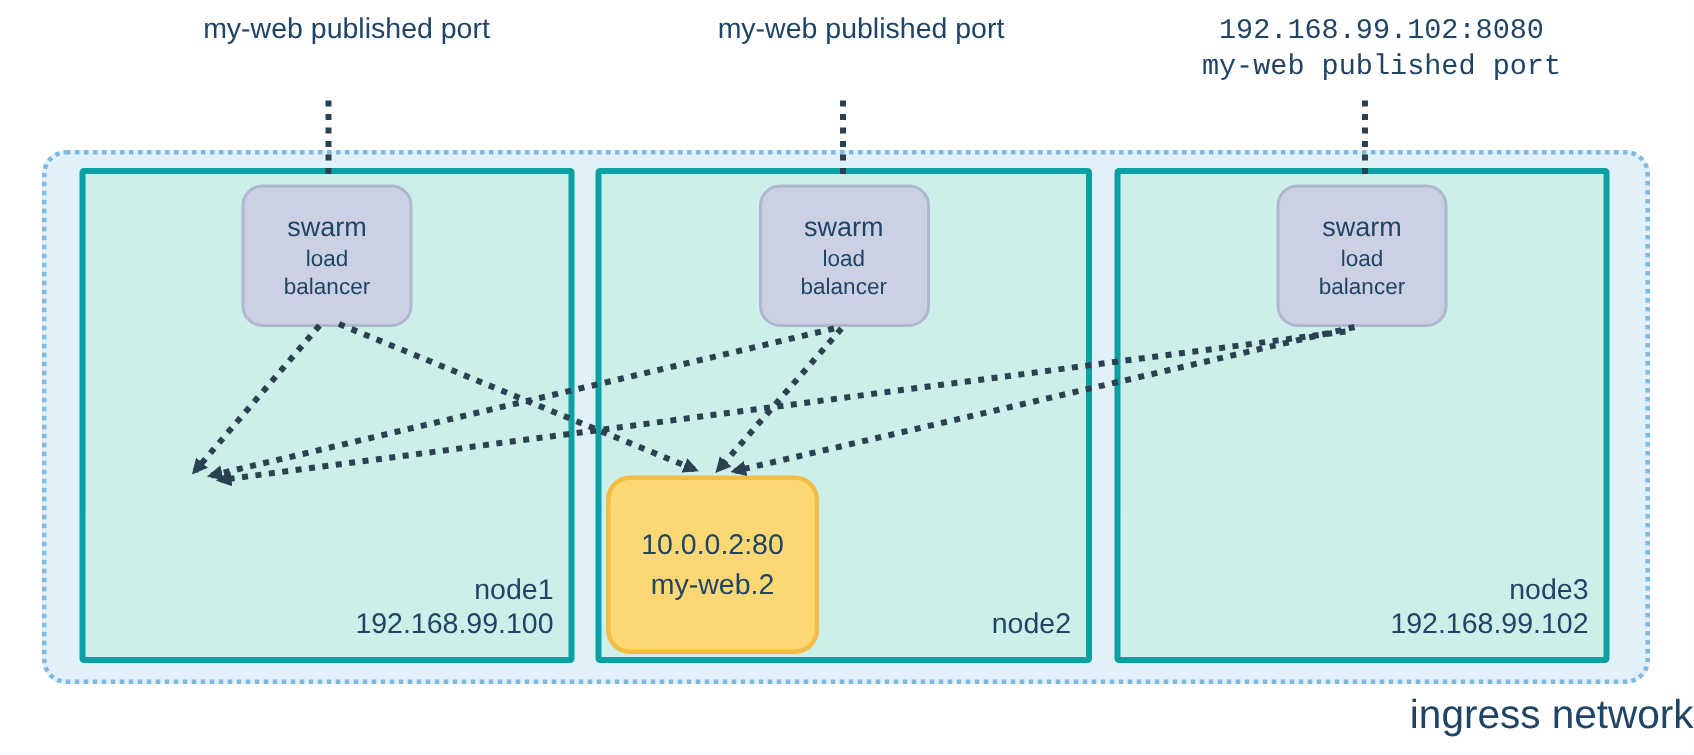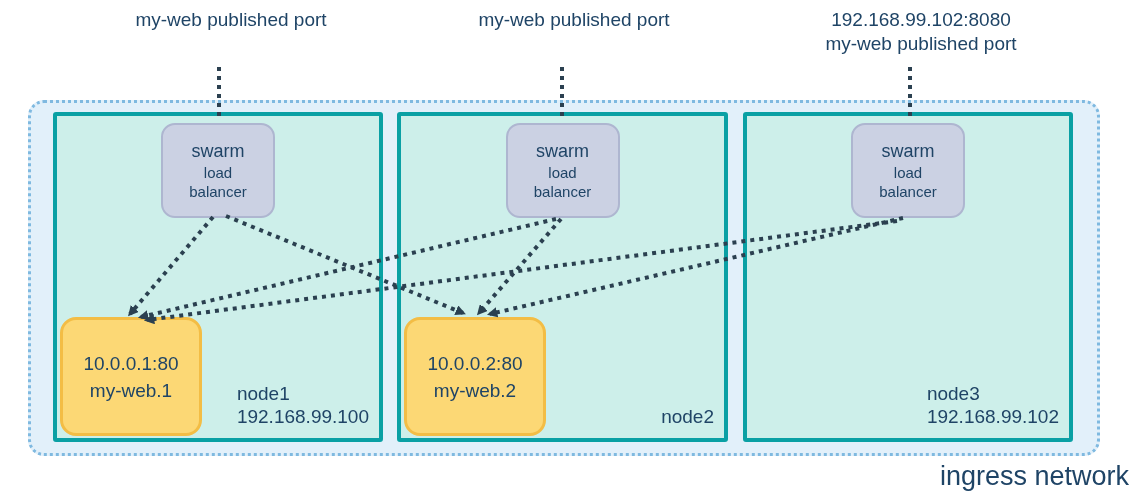--- a/index.html
+++ b/index.html
@@ -4,21 +4,21 @@
 <style>
   * { margin:0; padding:0; box-sizing:border-box; }
   body { background:#ffffff; font-family:"Liberation Sans", sans-serif; }
   .canvas {
     position:relative; width:1129px; height:503px; background:#ffffff;
     color:var(--text, #1F4466); overflow:hidden;
   }
   .pub-label { position:absolute; top:8px; width:300px; text-align:center;
     font-size:19px; line-height:24px; font-weight:400; }
   .pub-label span { display:block; }
-  #pub1 { left:81px; } #pub2 { left:424px; } #pub3 { left:771px; }
+  #pub1 { left:81px; } #pub2 { left:424px; } #pub3 { left:771px;font-family:Liberation Mono, monospace; }
 
   .ingress-box { position:absolute; left:28px; top:100px; width:1072px; height:356px;
     background:var(--ingress-fill, #E2F0FA);
     border:3px dotted var(--ingress-border, #7FB9E0); border-radius:16px; }
 
   .node { position:absolute; top:112px; height:330px;
     background:var(--node-fill, #CDEFEA);
     border:4px solid var(--node-border, #0AA0A4); border-radius:3px; }
   #node1 { left:53px;  width:330px; }
   #node2 { left:397px; width:331px; }
@@ -33,21 +33,21 @@
   .lb .l1 { font-size:18px; line-height:23px; }
   .lb .l2 { font-size:15px; line-height:19px; }
 
   .task { position:absolute; left:3px; top:201px; width:142px; height:119px;
     background:var(--task-fill, #FCD875);
     border:3px solid var(--task-border, #F3BD45); border-radius:16px;
     display:flex; flex-direction:column; align-items:center; justify-content:center;
     text-align:center; font-size:19px; line-height:27px; }
   .task span { display:block; }
 
-  .node-label { position:absolute; right:10px; bottom:10px; text-align:left;
+  .node-label { position:absolute; right:10px; bottom:10px; text-align:right;
     font-size:19px; line-height:23px; }
   .node-label span { display:block; }
 
   .ingress-title { position:absolute; left:0; right:0; top:461px; text-align:right;
     font-size:27px; }
 
   svg.connections { position:absolute; left:0; top:0; width:1129px; height:503px;
     pointer-events:none; }
   svg.connections line { stroke:var(--connector, #2B4050); stroke-width:4;
     stroke-dasharray:4 5; stroke-linecap:butt; fill:none; }
@@ -69,24 +69,20 @@
     <span>my-web published port</span>
   </div>
 
   <div class="ingress-box"></div>
 
   <div class="node" id="node1">
     <div class="lb">
       <span class="l1">swarm</span>
       <span class="l2">load</span>
       <span class="l2">balancer</span>
-    </div>
-    <div class="task">
-      <span>10.0.0.1:80</span>
-      <span>my-web.1</span>
     </div>
     <div class="node-label">
       <span>node1</span>
       <span>192.168.99.100</span>
     </div>
   </div>
 
   <div class="node" id="node2">
     <div class="lb">
       <span class="l1">swarm</span>

